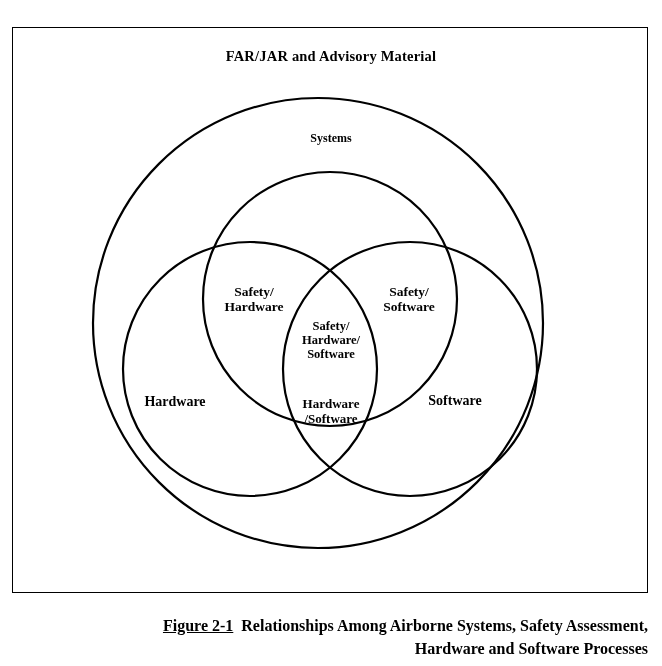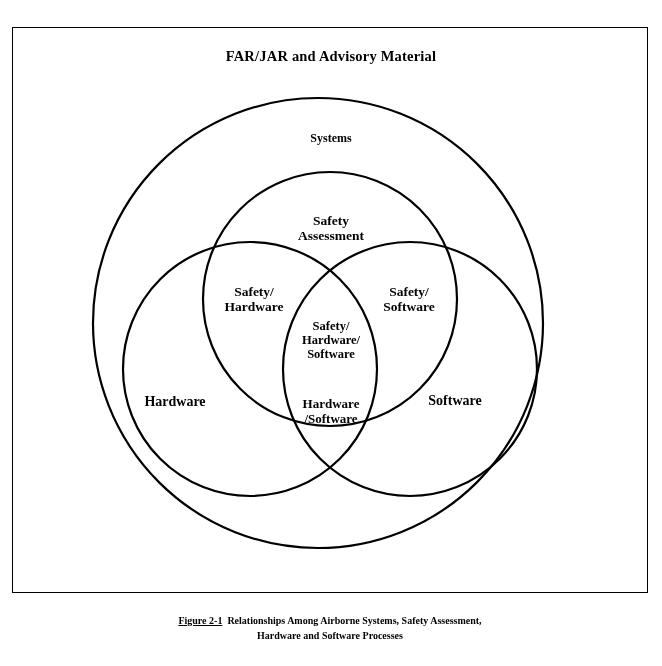--- a/index.html
+++ b/index.html
@@ -98,22 +98,22 @@
     left: 272px;
     top: 381px;
     width: 118px;
     font-size: 13px;
   }
   .caption {
     position: absolute;
     left: 12px;
     top: 598px;
     width: 636px;
-    text-align: center;
-    font-size: 10px;
+    text-align: right;
+    font-size: 16px;
     font-weight: bold;
     line-height: 1.45;
     font-family: "Liberation Serif", serif;
   }
   .caption .fignum {
     text-decoration: underline;
   }
 </style>
 </head>
 <body>
@@ -126,22 +126,20 @@
     <circle cx="306" cy="296" r="225" fill="none" stroke="#000000" stroke-width="2.2"></circle>
     <circle cx="318" cy="272" r="127" fill="none" stroke="#000000" stroke-width="2.2"></circle>
     <circle cx="238" cy="342" r="127" fill="none" stroke="#000000" stroke-width="2.2"></circle>
     <circle cx="398" cy="342" r="127" fill="none" stroke="#000000" stroke-width="2.2"></circle>
   </svg>
 
   <div class="lbl lbl-far">FAR/JAR and Advisory Material</div>
 
   <div class="lbl lbl-systems">Systems</div>
 
-  <div class="lbl lbl-safety-assessment">Safety
-Assessment</div>
 
   <div class="lbl lbl-safety-hardware">Safety/
 Hardware</div>
 
   <div class="lbl lbl-safety-software">Safety/
 Software</div>
 
   <div class="lbl lbl-safety-hw-sw">Safety/
 Hardware/
 Software</div>

